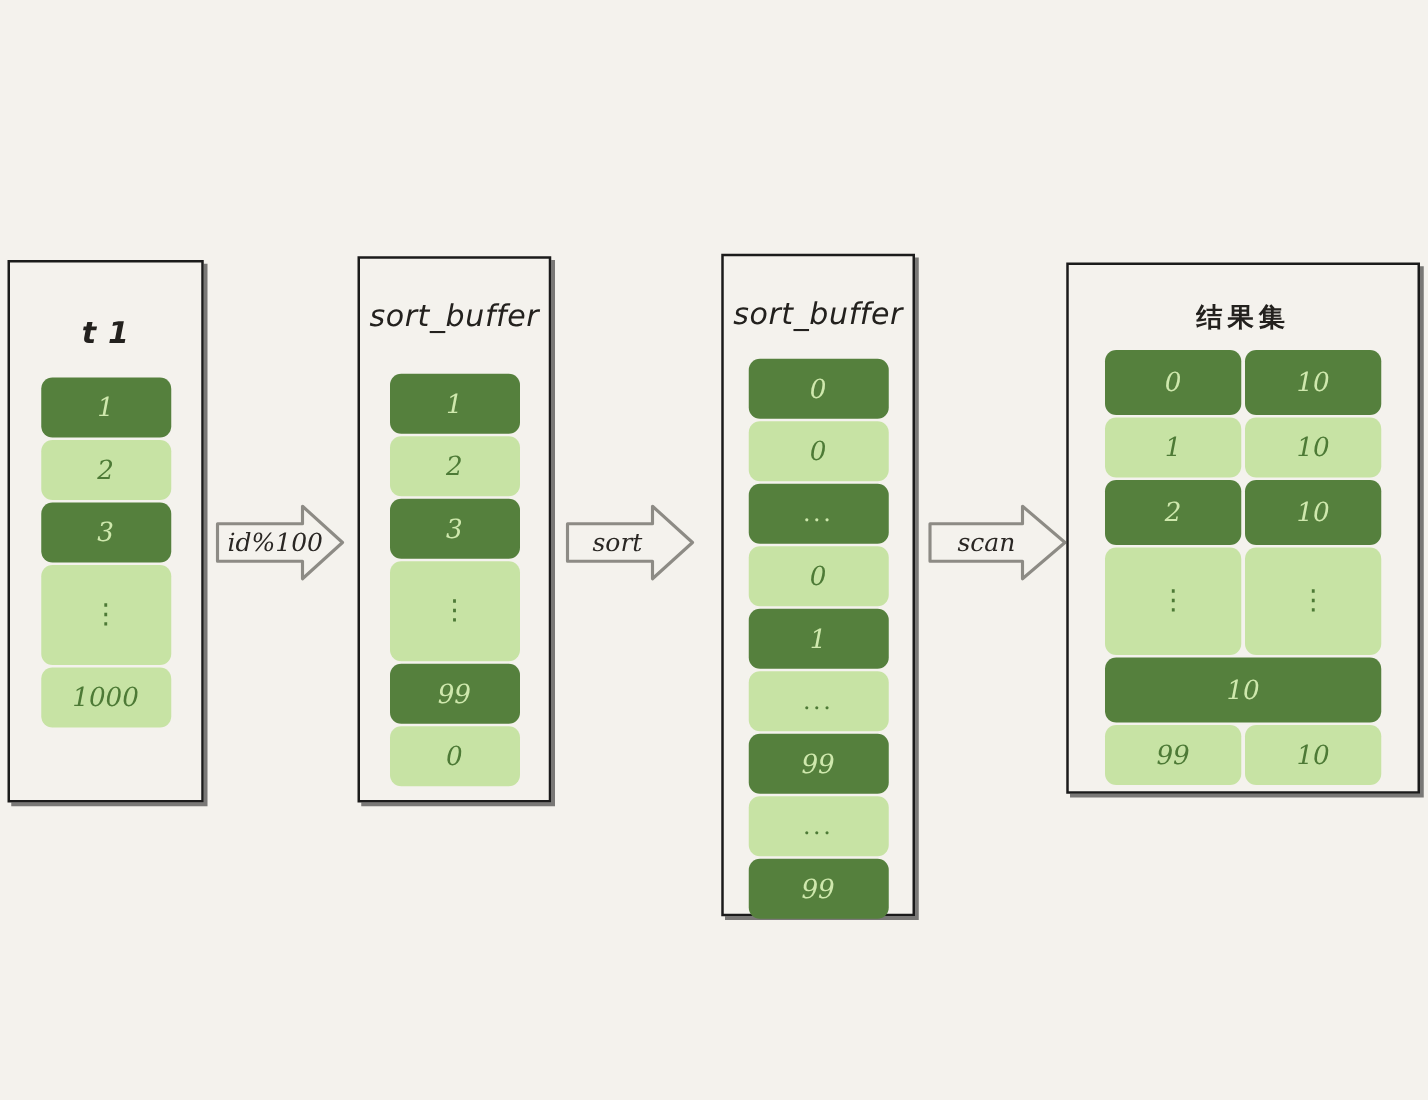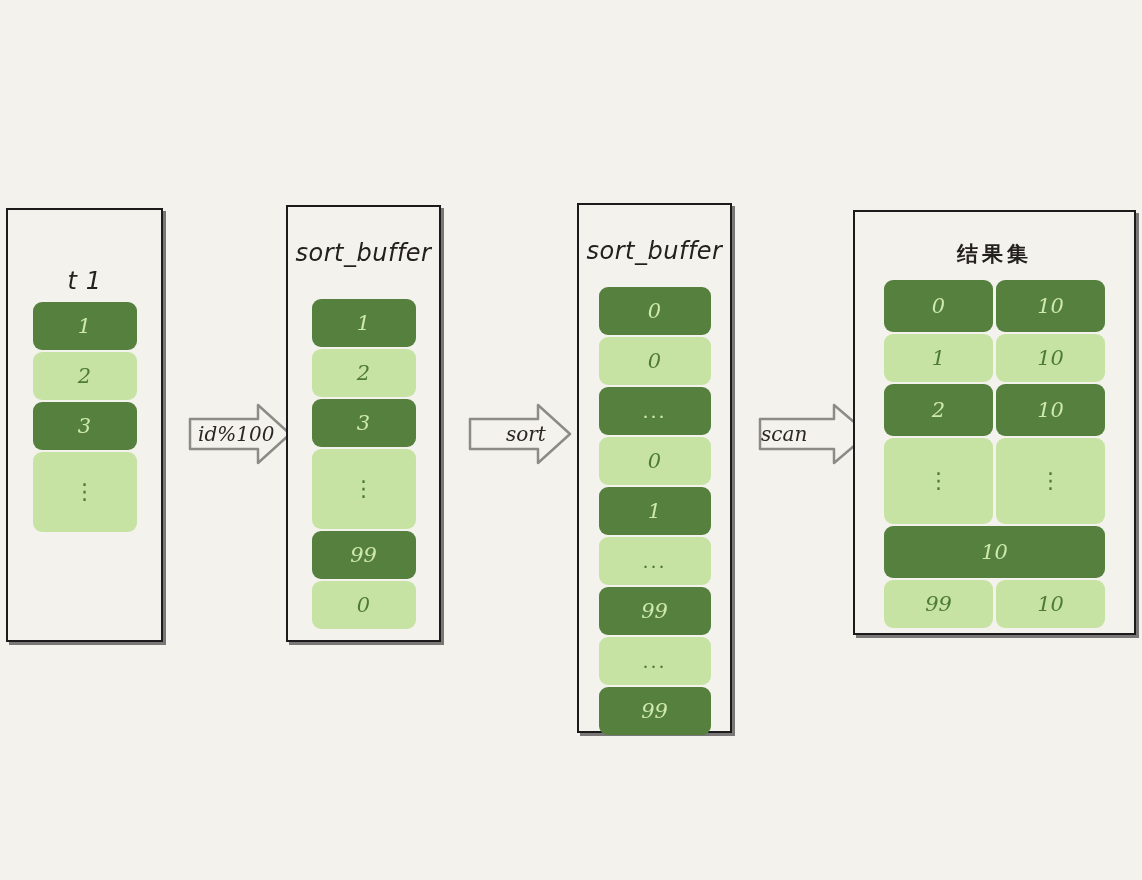--- a/index.html
+++ b/index.html
@@ -65,54 +65,57 @@
     font-size:21px;
     font-style:italic;
     font-family:"DejaVu Serif", serif;
     box-sizing:border-box;
   }
   .rowpair .half.dark{background:#55803d;color:#cfe8ad;}
   .rowpair .half.light{background:#c7e3a4;color:#4d7a36;}
   .rowpair .half .vdots{font-style:normal;font-size:22px;line-height:.6;}
 
   
-  .arrow{position:absolute;margin-left:16px;}
+  .arrow{position:absolute;}
   .arrow svg{display:block;overflow:visible;}
   .arrow-label{
     position:absolute;
     left:0;top:0;width:100%;height:100%;
     display:flex;align-items:center;
     padding-left:10px;
     box-sizing:border-box;
     font-size:20px;
     font-style:italic;
     font-family:"DejaVu Serif", serif;
     color:#2a2724;
     pointer-events:none;
   }
 </style>
 </head>
 <body>
 
 <div class="stage">
 
   <div class="panel" id="panel0" style="left:6px;top:208px;width:157px;height:434px;">
-    <div class="panel-title title-en" style="top:57px;">t 1</div>
+    <div class="panel-title title-en" style="top:42px;font-weight:bold;">t 1</div>
     <div class="cells" id="cells0" style="top:92px;">
         <div class="cell dark" style="height: 48px; width: 104px;">
           <span>1</span>
         </div>
         <div class="cell light" style="height: 48px; width: 104px;">
           <span>2</span>
         </div>
         <div class="cell dark" style="height: 48px; width: 104px;">
           <span>3</span>
         </div>
         <div class="cell light" style="height: 80px; width: 104px;">
           <span class="vdots">⋮</span>
+        </div>
+        <div class="cell light" style="height: 48px; width: 104px;">
+          <span>1000</span>
         </div>
       </div>
   </div>
 
   <div class="arrow" style="left:172px;top:403px;width:104px;height:62px;">
     <svg width="104" height="62" viewBox="0 0 104 62" aria-hidden="true">
       <path d="M2,16 L70,16 L70,2 L102,31 L70,60 L70,46 L2,46 Z" fill="#f4f2ed" stroke="#8d8b85" stroke-width="2.5" stroke-linejoin="round"></path>
     </svg>
     <div class="arrow-label">id%100</div>
   </div>
@@ -138,21 +141,21 @@
         <div class="cell light" style="height: 48px; width: 104px;">
           <span>0</span>
         </div>
       </div>
   </div>
 
   <div class="arrow" style="left:452px;top:403px;width:104px;height:62px;">
     <svg width="104" height="62" viewBox="0 0 104 62" aria-hidden="true">
       <path d="M2,16 L70,16 L70,2 L102,31 L70,60 L70,46 L2,46 Z" fill="#f4f2ed" stroke="#8d8b85" stroke-width="2.5" stroke-linejoin="round"></path>
     </svg>
-    <div class="arrow-label" style="padding-left:38px;">sort</div>
+    <div class="arrow-label" style="padding-left:22px;">sort</div>
   </div>
 
   <div class="panel" id="panel2" style="left:577px;top:203px;width:155px;height:530px;">
     <div class="panel-title title-en" style="top:32px;">sort_buffer</div>
     <div class="cells" id="cells2" style="top:82px;">
         <div class="cell dark" style="height: 48px; width: 112px;">
           <span>0</span>
         </div>
         <div class="cell light" style="height: 48px; width: 112px;">
           <span>0</span>
@@ -178,21 +181,21 @@
         <div class="cell dark" style="height: 48px; width: 112px;">
           <span>99</span>
         </div>
       </div>
   </div>
 
   <div class="arrow" style="left:742px;top:403px;width:112px;height:62px;">
     <svg width="112" height="62" viewBox="0 0 112 62" aria-hidden="true">
       <path d="M2,16 L76,16 L76,2 L110,31 L76,60 L76,46 L2,46 Z" fill="#f4f2ed" stroke="#8d8b85" stroke-width="2.5" stroke-linejoin="round"></path>
     </svg>
-    <div class="arrow-label" style="padding-left:3px;">scan</div>
+    <div class="arrow-label" style="padding-left:24px;">scan</div>
   </div>
 
   <div class="panel" id="panel3" style="left:853px;top:210px;width:283px;height:425px;">
     <div class="panel-title title-cjk" style="top:28px;">结果集</div>
     <div class="cells" id="cells3" style="top:68px;">
         <div class="rowpair" style="height: 52px; width: 221px;">
           <div class="half dark">
             <span>0</span>
           </div>
           <div class="half dark">

